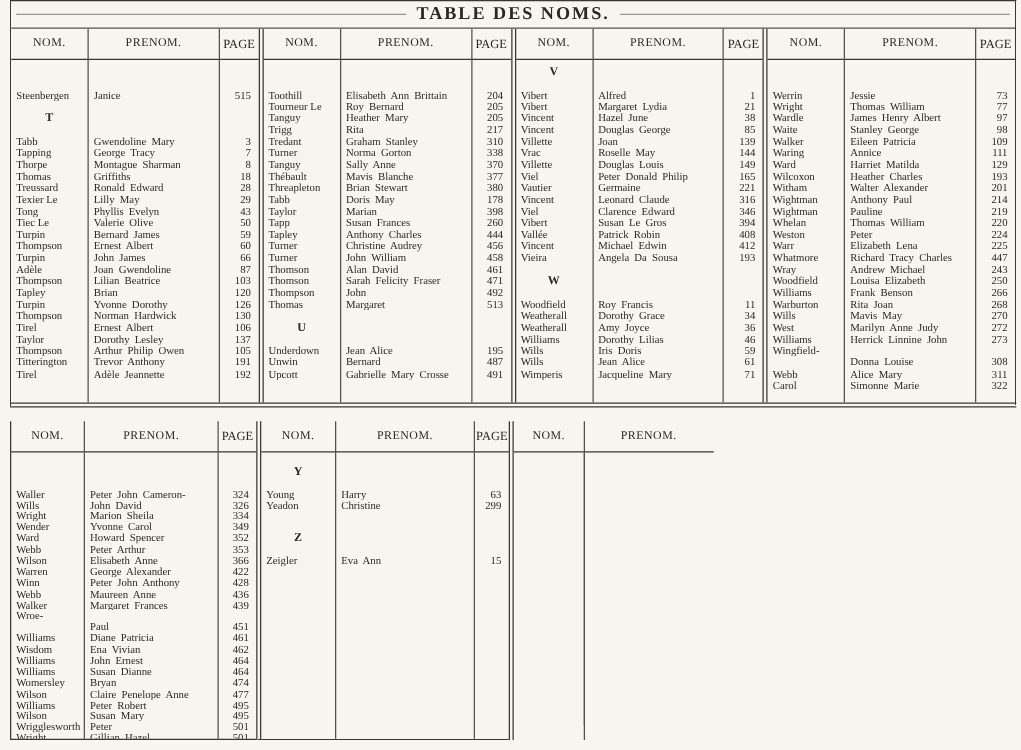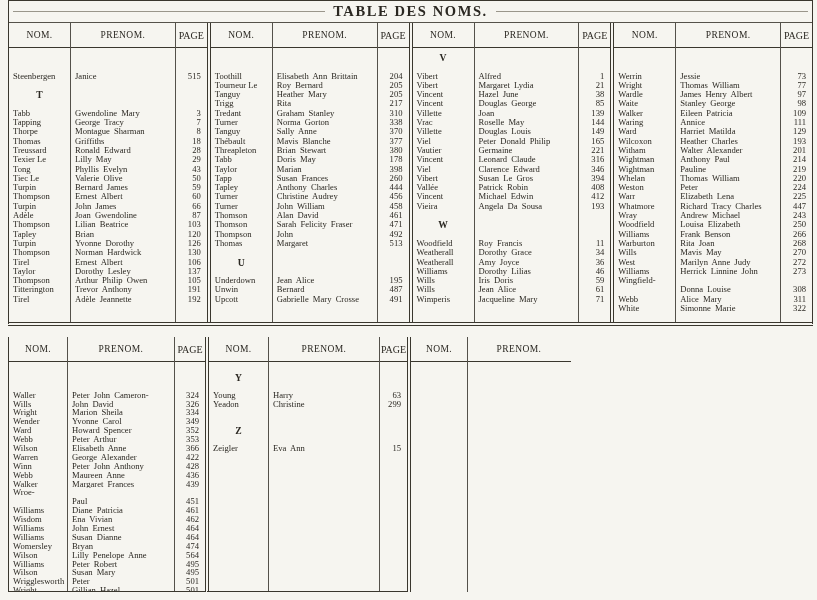--- a/index.html
+++ b/index.html
@@ -656,21 +656,21 @@
               <span class="c-nom cont">Pert</span>
               <span class="c-pre">Donna Louise</span>
               <span class="c-pg">308</span>
             </div>
             <div class="row">
               <span class="c-nom">Webb</span>
               <span class="c-pre">Alice Mary</span>
               <span class="c-pg">311</span>
             </div>
             <div class="row">
-              <span class="c-nom">White</span>
+              <span class="c-nom">Carol</span>
               <span class="c-pre">Simonne Marie</span>
               <span class="c-pg">322</span>
             </div>
           </div>
         <i class="vline v1"></i>
         <i class="vline v2"></i>
       </div>
 
     </div>
   </div>
@@ -784,22 +784,22 @@
             <span class="c-pre">Susan Dianne</span>
             <span class="c-pg">464</span>
           </div>
           <div class="row">
             <span class="c-nom">Womersley</span>
             <span class="c-pre">Bryan</span>
             <span class="c-pg">474</span>
           </div>
           <div class="row">
             <span class="c-nom">Wilson</span>
-            <span class="c-pre">Lilly Penelope Anne</span>
-            <span class="c-pg">564</span>
+            <span class="c-pre">Claire Penelope Anne</span>
+            <span class="c-pg">477</span>
           </div>
           <div class="row">
             <span class="c-nom">Williams</span>
             <span class="c-pre">Peter Robert</span>
             <span class="c-pg">495</span>
           </div>
           <div class="row">
             <span class="c-nom">Wilson</span>
             <span class="c-pre">Susan Mary</span>
             <span class="c-pg">495</span>

